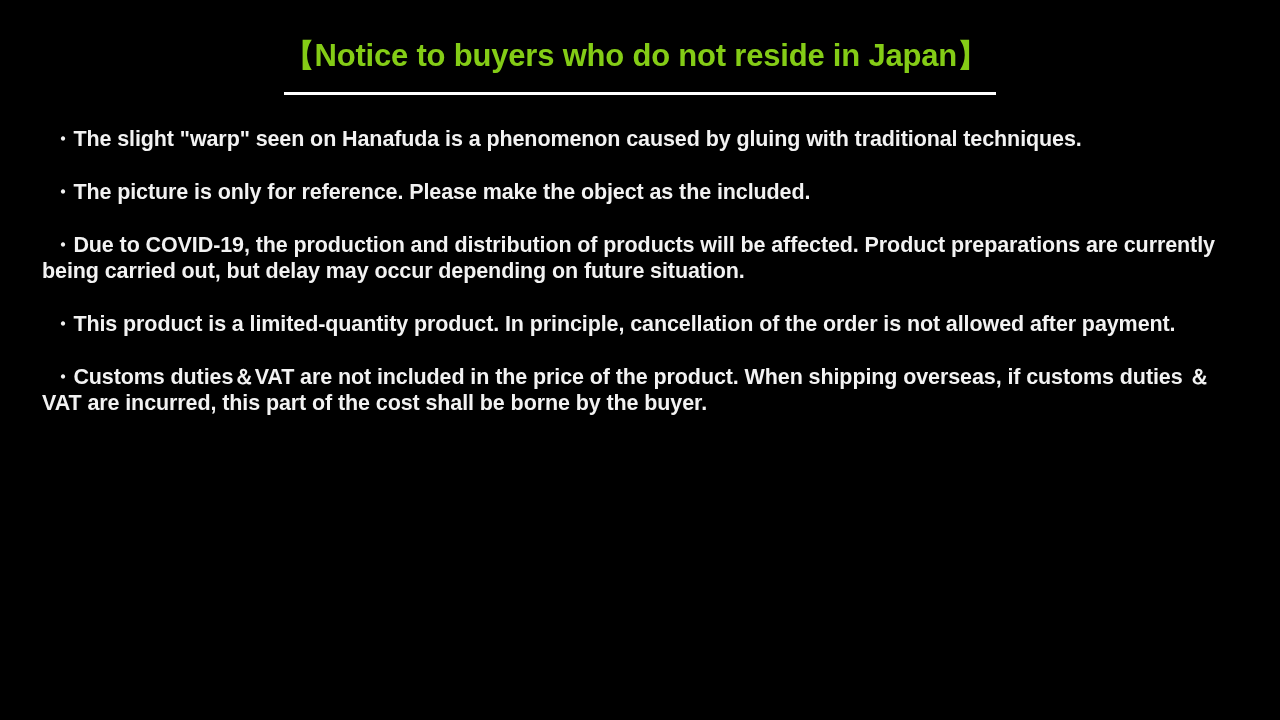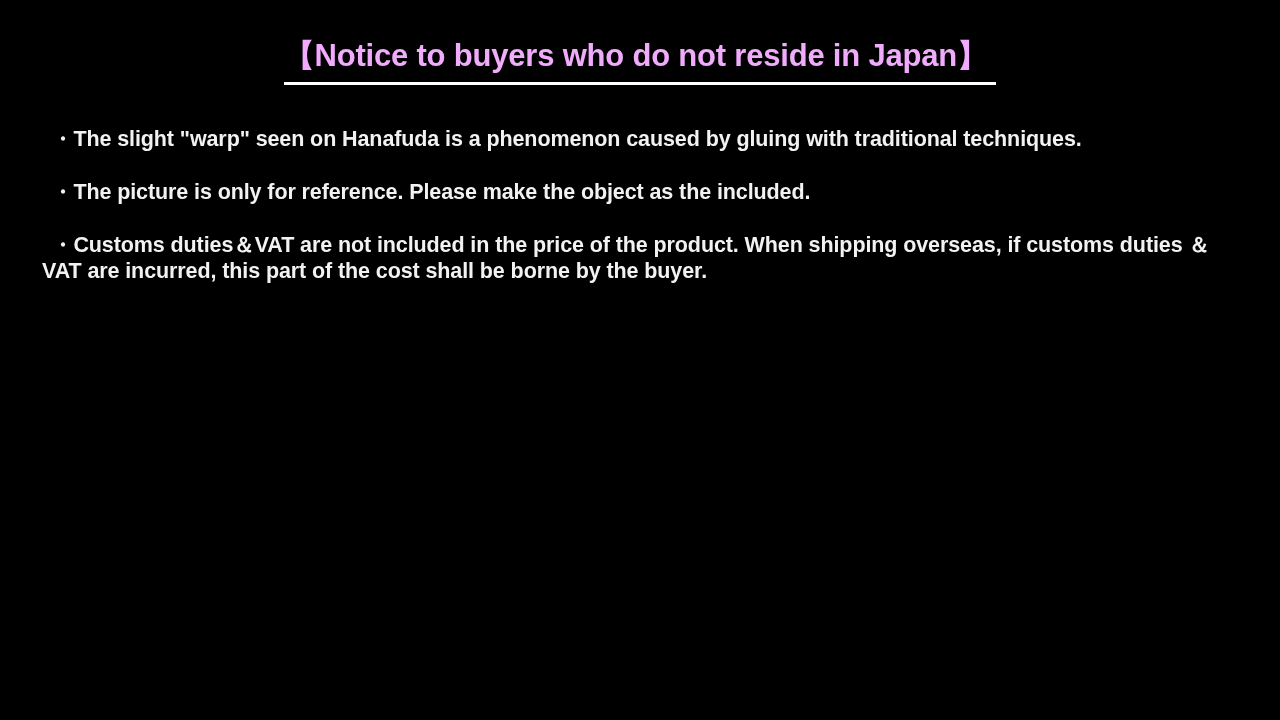--- a/index.html
+++ b/index.html
@@ -31,23 +31,23 @@
     left: 0;
     width: 1280px;
     text-align: center;
   }
   .title {
     display: inline-block;
     font-size: 31px;
     font-weight: bold;
     line-height: 1.2;
     letter-spacing: -0.2px;
-    color: #f0abfc;
+    color: #84cc16;
     border-bottom: 3px solid #ffffff;
-    padding-bottom: 8px;
+    padding-bottom: 18px;
     white-space: pre;
   }
 
   
   .body-list {
     position: absolute;
     top: 104px;
     left: 42px;
     width: 1196px;
   }
@@ -72,16 +72,18 @@
 
 <div class="slide">
 
   <div class="title-wrap">
     <h1 class="title">【Notice to buyers who do not reside in Japan】 </h1>
   </div>
 
   <div class="body-list">
     <p class="note-item">・The slight "warp" seen on Hanafuda is a phenomenon caused by gluing with traditional techniques.</p>
     <p class="note-item">・The picture is only for reference. Please make the object as the included.</p>
+    <p class="note-item">・Due to COVID-19, the production and distribution of products will be affected. Product preparations are currently being carried out, but delay may occur depending on future situation.</p>
+    <p class="note-item">・This product is a limited-quantity product. In principle, cancellation of the order is not allowed after payment.</p>
     <p class="note-item">・Customs duties＆VAT are not included in the price of the product. When shipping overseas, if customs duties ＆VAT are incurred, this part of the cost shall be borne by the buyer.</p>
   </div>
 
 </div>
 
 </body></html>

